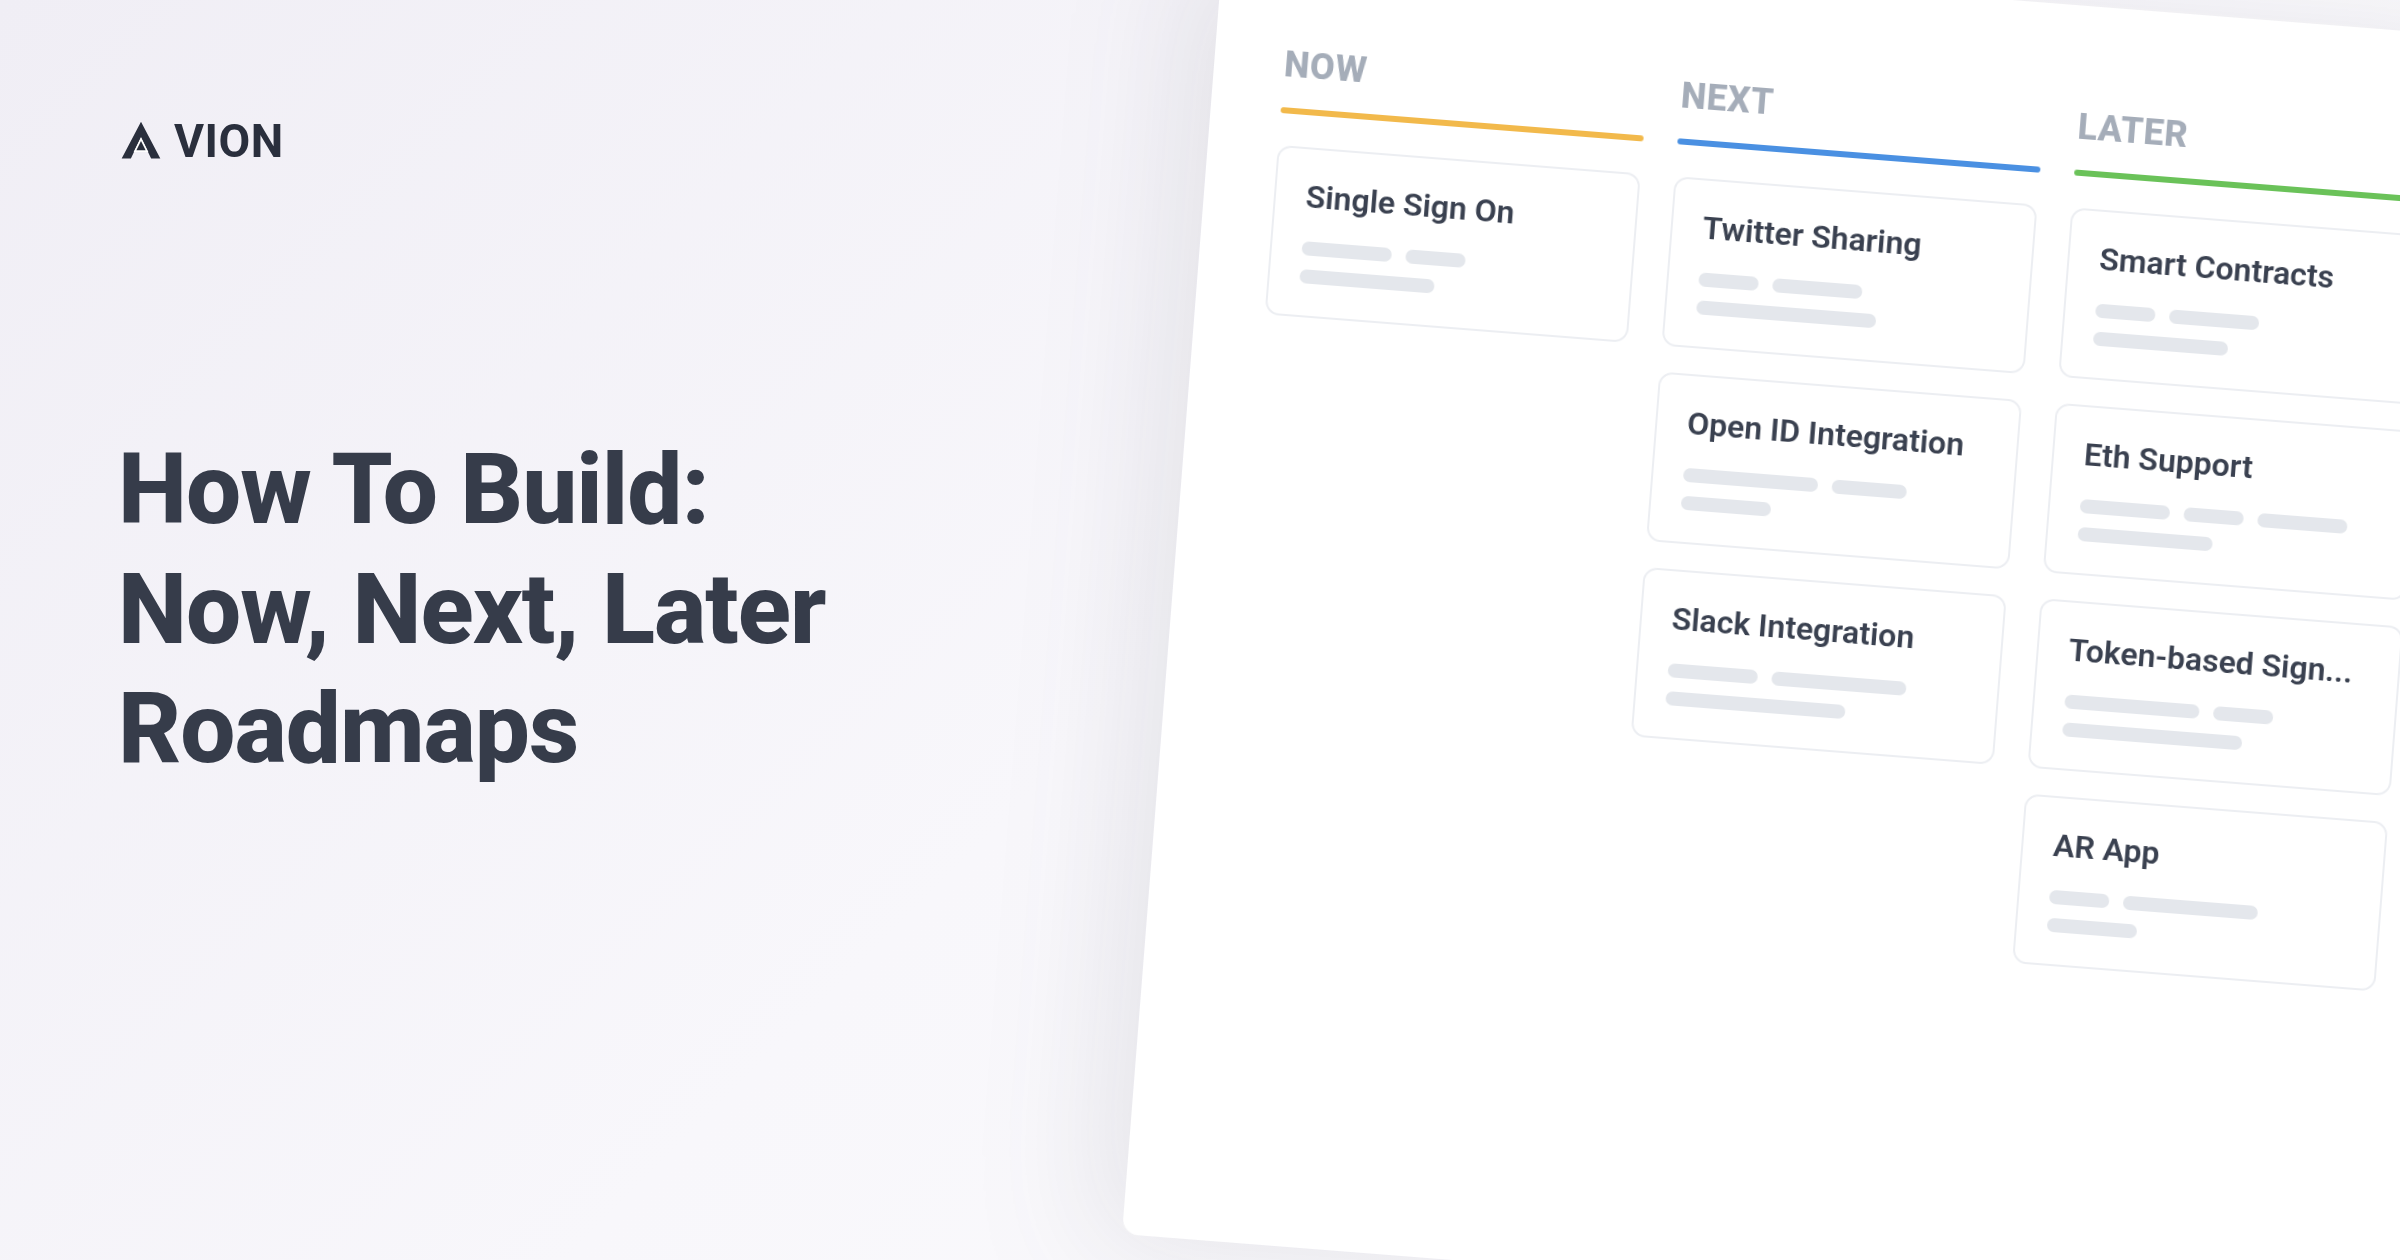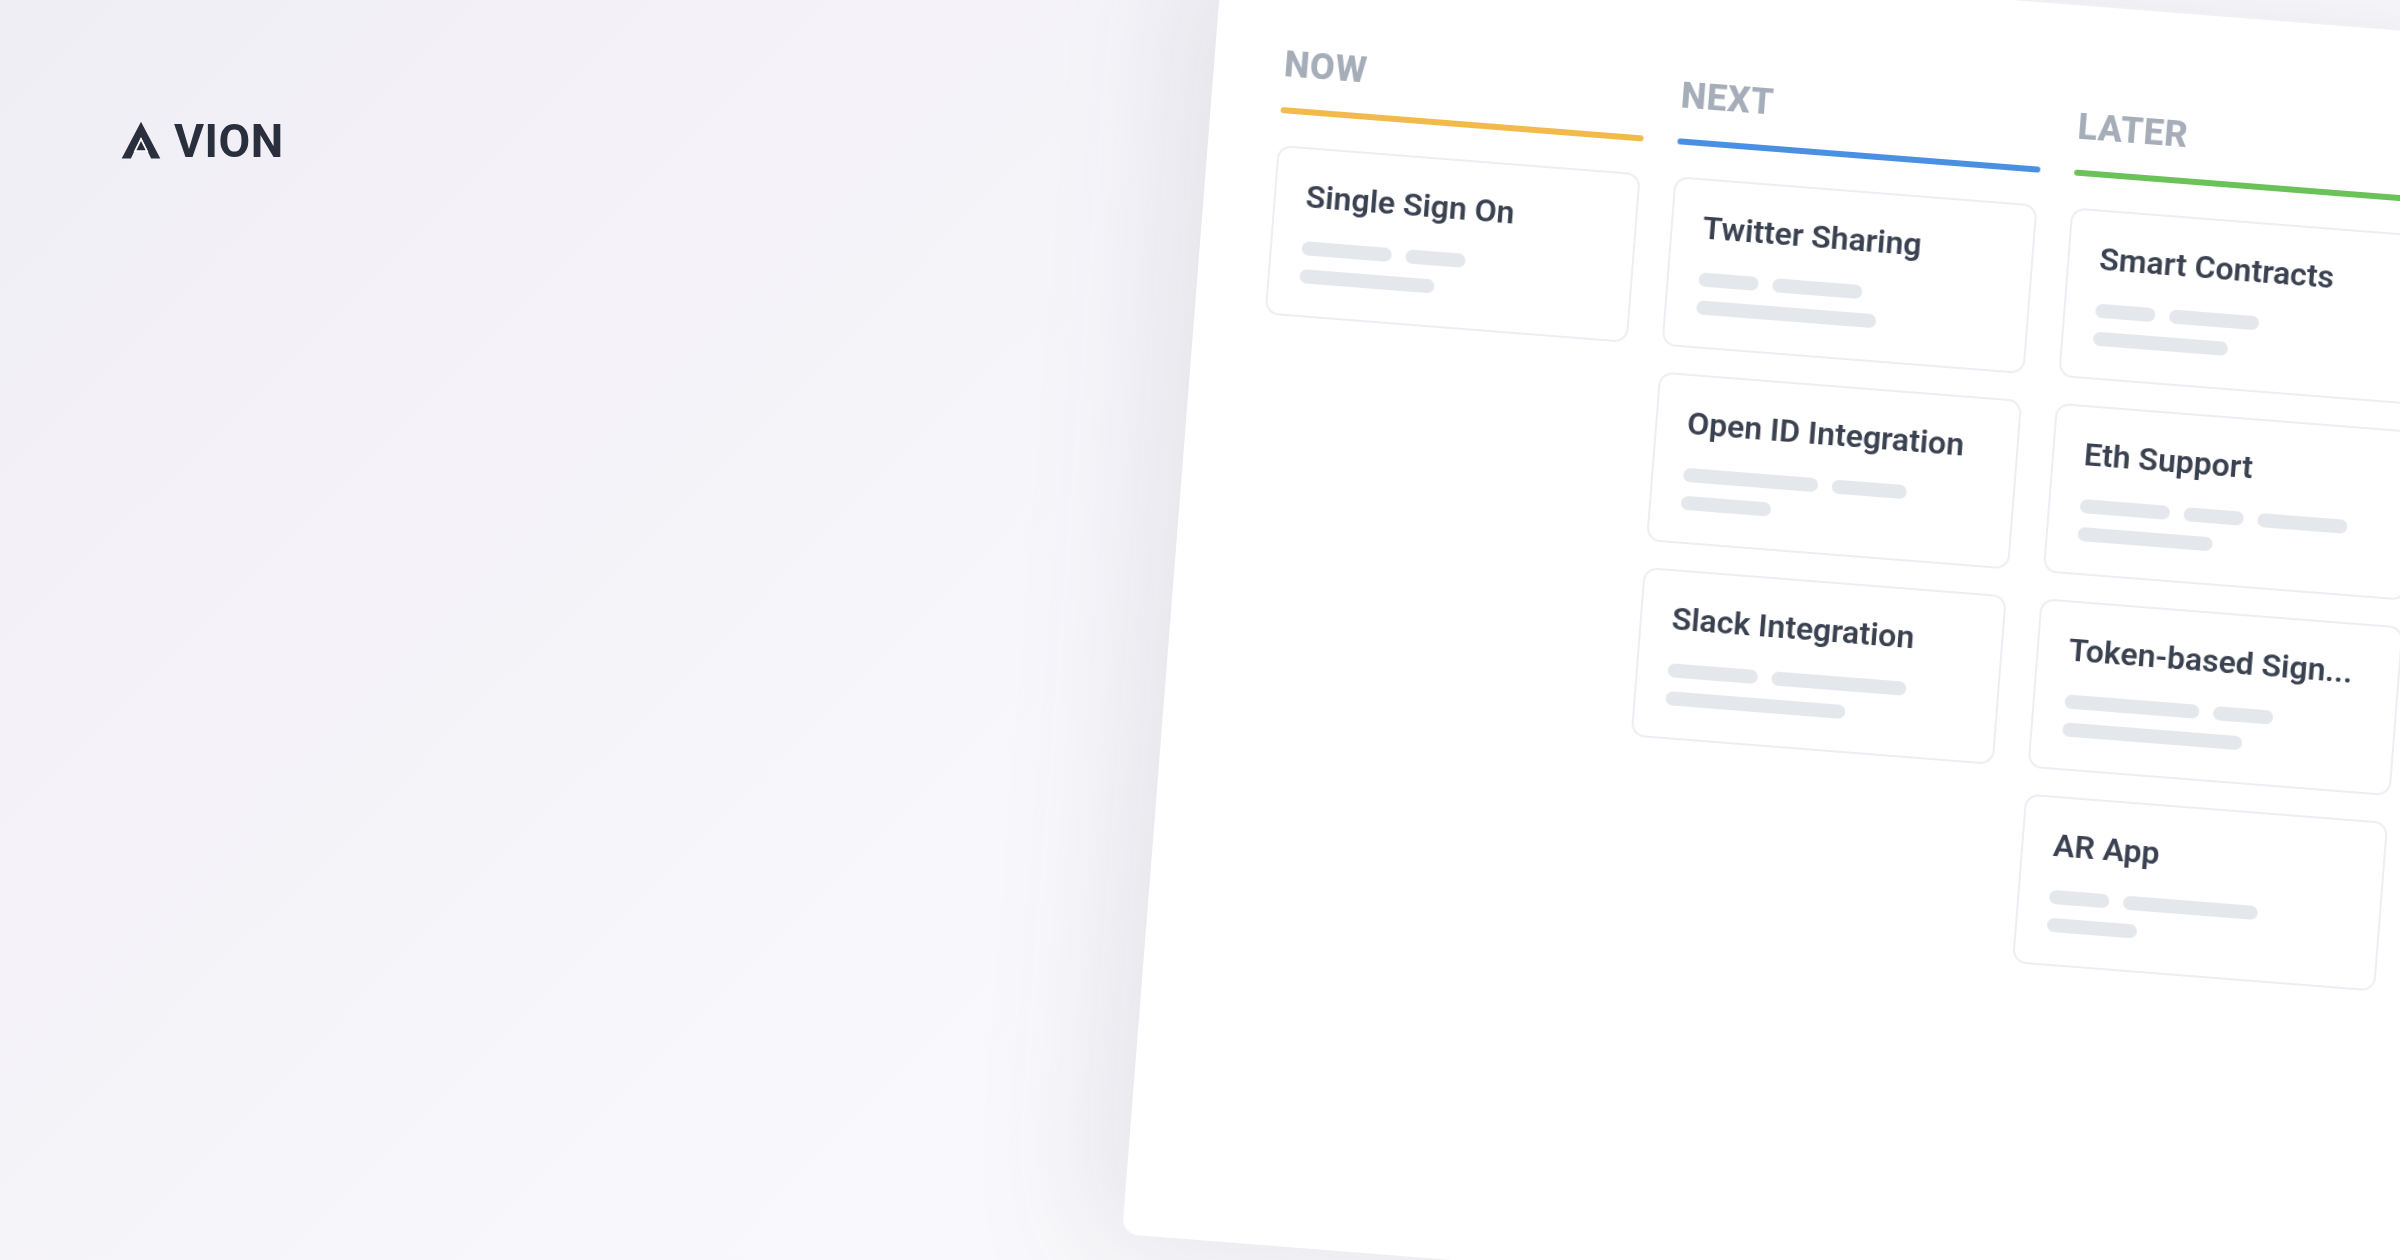--- a/index.html
+++ b/index.html
@@ -127,20 +127,25 @@
     <span class="logo-mark">
       <svg viewBox="0 0 100 100" width="46" height="46">
         <path d="M50 8 L92 88 L72 88 L50 42 L28 88 L8 88 Z" fill="#2a2f3d"></path>
         <path d="M50 42 L66 74 L34 74 Z" fill="#ffffff"></path>
         <path d="M50 50 L60 70 L40 70 Z" fill="#2a2f3d"></path>
       </svg>
     </span>
     <span class="logo-text">VION</span>
   </div>
 
+  <h1 class="title">
+    <span>How To Build:</span><br>
+    <span>Now, Next, Later</span><br>
+    <span>Roadmaps</span>
+  </h1>
 
   <div class="board-wrapper">
     <div class="board">
       <div class="columns">
 
         <div class="col">
           <div class="col-header">NOW</div>
           <div class="col-rule rule-now"></div>
           <div class="card">
             <div class="card-title">Single Sign On</div>

